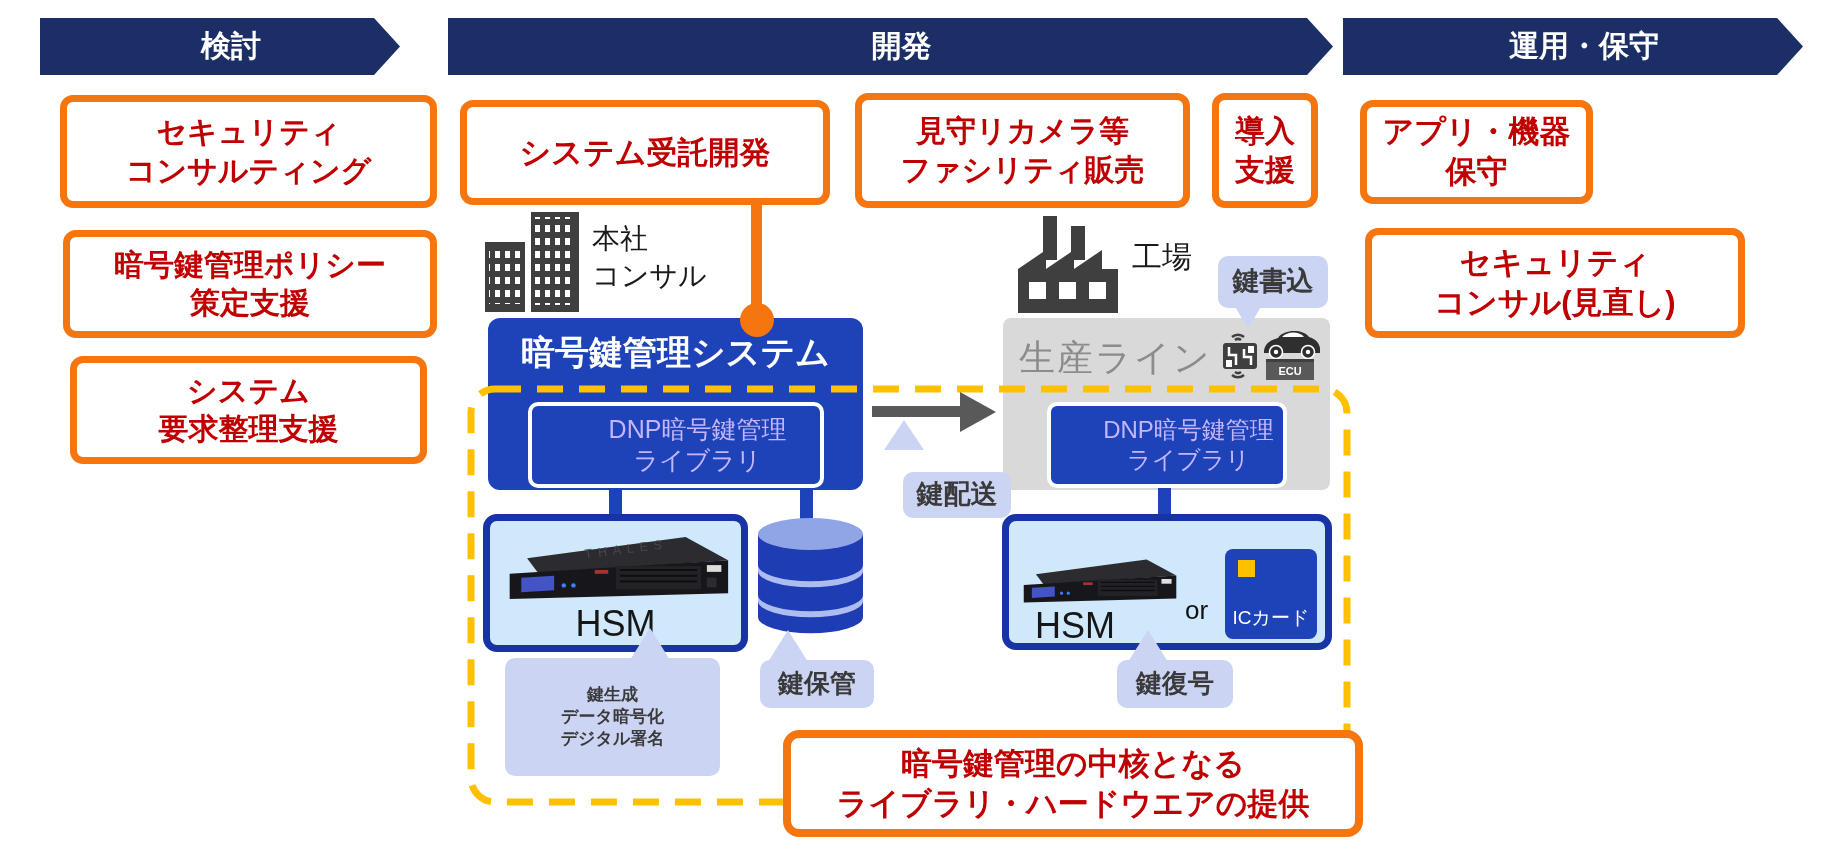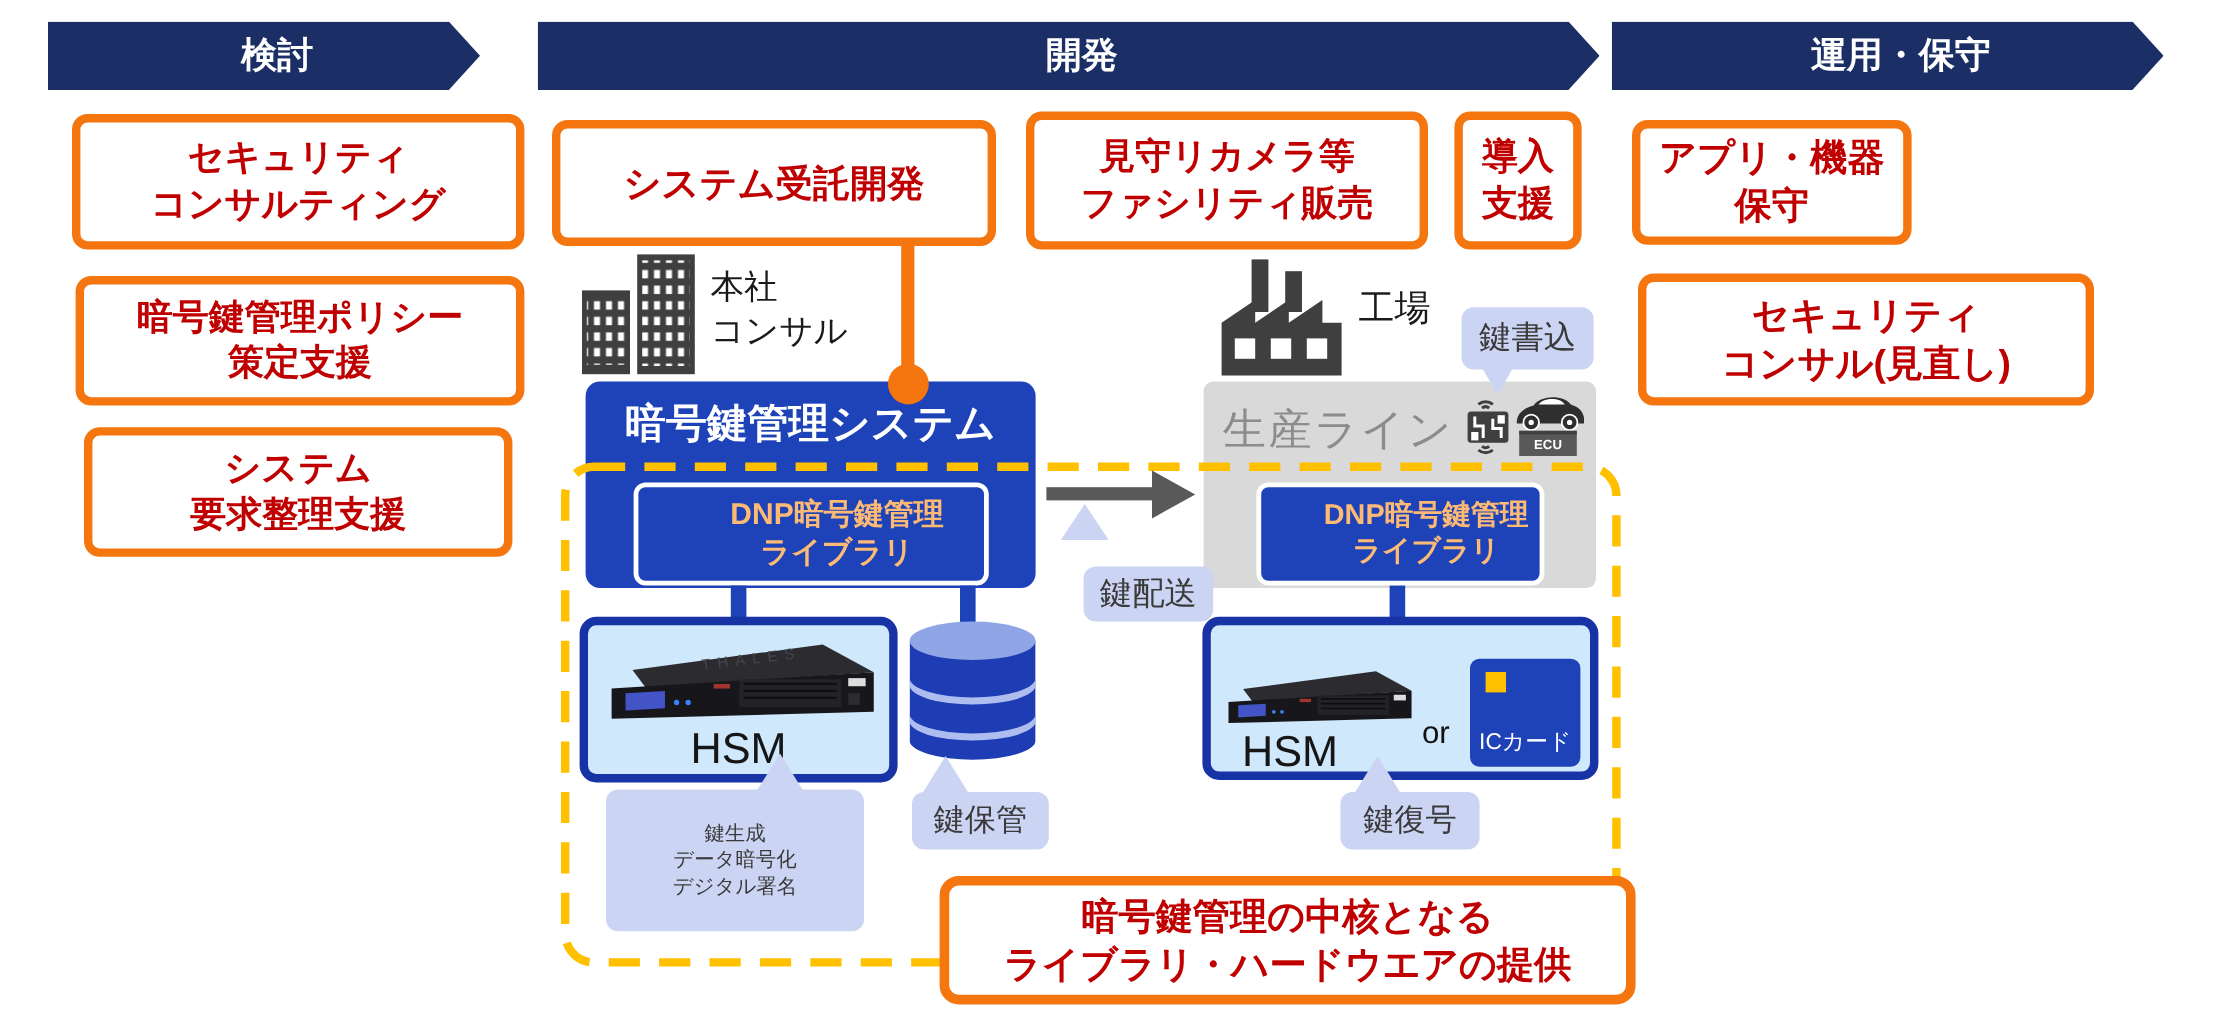--- a/index.html
+++ b/index.html
@@ -36,38 +36,38 @@
   #connector-orange-circle{left:740px;top:303px;width:34px;height:34px;border-radius:50%;background:var(--orange);z-index:8;}
 
   
   #building-icon{left:483px;top:210px;width:100px;height:102px;z-index:3;}
   #hq-label{left:592px;top:221px;width:160px;font-size:28px;color:#1a1a1a;line-height:1.32;z-index:3;}
 
   
   #kms-box{left:488px;top:318px;width:375px;height:172px;background:var(--blue);border-radius:12px;z-index:2;}
   #kms-title{position:absolute;left:0;top:12px;width:100%;text-align:center;color:#fff;font-weight:bold;font-size:34px;}
   .dnp-box{position:absolute;background:var(--blue);border:4px solid #fff;border-radius:10px;
-           color:#fdba74;font-weight:700;text-align:center;display:flex;align-items:center;justify-content:center;
+           color:#c4b5fd;font-weight:400;text-align:center;display:flex;align-items:center;justify-content:center;
            line-height:1.25;box-sizing:border-box;padding-left:43px;}
   #dnp-left{left:40px;top:84px;width:296px;height:86px;font-size:25px;}
   #dnp-right{left:44px;top:84px;width:240px;height:86px;font-size:24px;}
 
   
   #factory-icon{left:1013px;top:216px;width:110px;height:99px;z-index:3;}
   #factory-label{left:1132px;top:237px;font-size:30px;color:#1a1a1a;z-index:3;}
   #production-box{left:1003px;top:318px;width:327px;height:172px;background:var(--gray-box);border-radius:8px;z-index:2;}
   #production-label{position:absolute;left:16px;top:16px;font-size:36px;letter-spacing:2px;color:var(--gray-text);}
   #circuit-icon{left:1220px;top:330px;width:40px;height:50px;z-index:3;}
   #car-icon{left:1262px;top:324px;width:60px;height:36px;z-index:3;}
   #ecu-box{left:1266px;top:359px;width:48px;height:18px;background:var(--dark-gray);border-top:3px solid #404040;
            color:#fff;font-size:11px;font-weight:bold;text-align:center;line-height:18px;z-index:3;}
 
   
   .bubble{position:absolute;background:var(--bubble);border-radius:10px;color:var(--bubble-text);
-          display:flex;align-items:center;justify-content:center;text-align:center;line-height:1.3;z-index:7;}
+          display:flex;align-items:center;justify-content:center;text-align:center;line-height:1.3;z-index:7;font-weight:bold;}
   .tri-up{position:absolute;width:0;height:0;border-left:20px solid transparent;border-right:20px solid transparent;
           border-bottom:32px solid var(--bubble);z-index:7;}
   .tri-down{position:absolute;width:0;height:0;border-left:15px solid transparent;border-right:15px solid transparent;
           border-top:26px solid var(--bubble);z-index:7;}
   #bubble-key-write{left:1218px;top:256px;width:110px;height:52px;font-size:27px;}
   #tri-key-write{left:1233px;top:303px;}
   #bubble-key-delivery{left:875px;top:472px;width:108px;height:46px;font-size:27px;margin-left:28px;}
   #tri-key-delivery{left:884px;top:420px;border-bottom-width:30px;}
   #bubble-key-gen{left:505px;top:658px;width:215px;height:118px;font-size:17px;}
   #tri-key-gen{left:630px;top:628px;}

